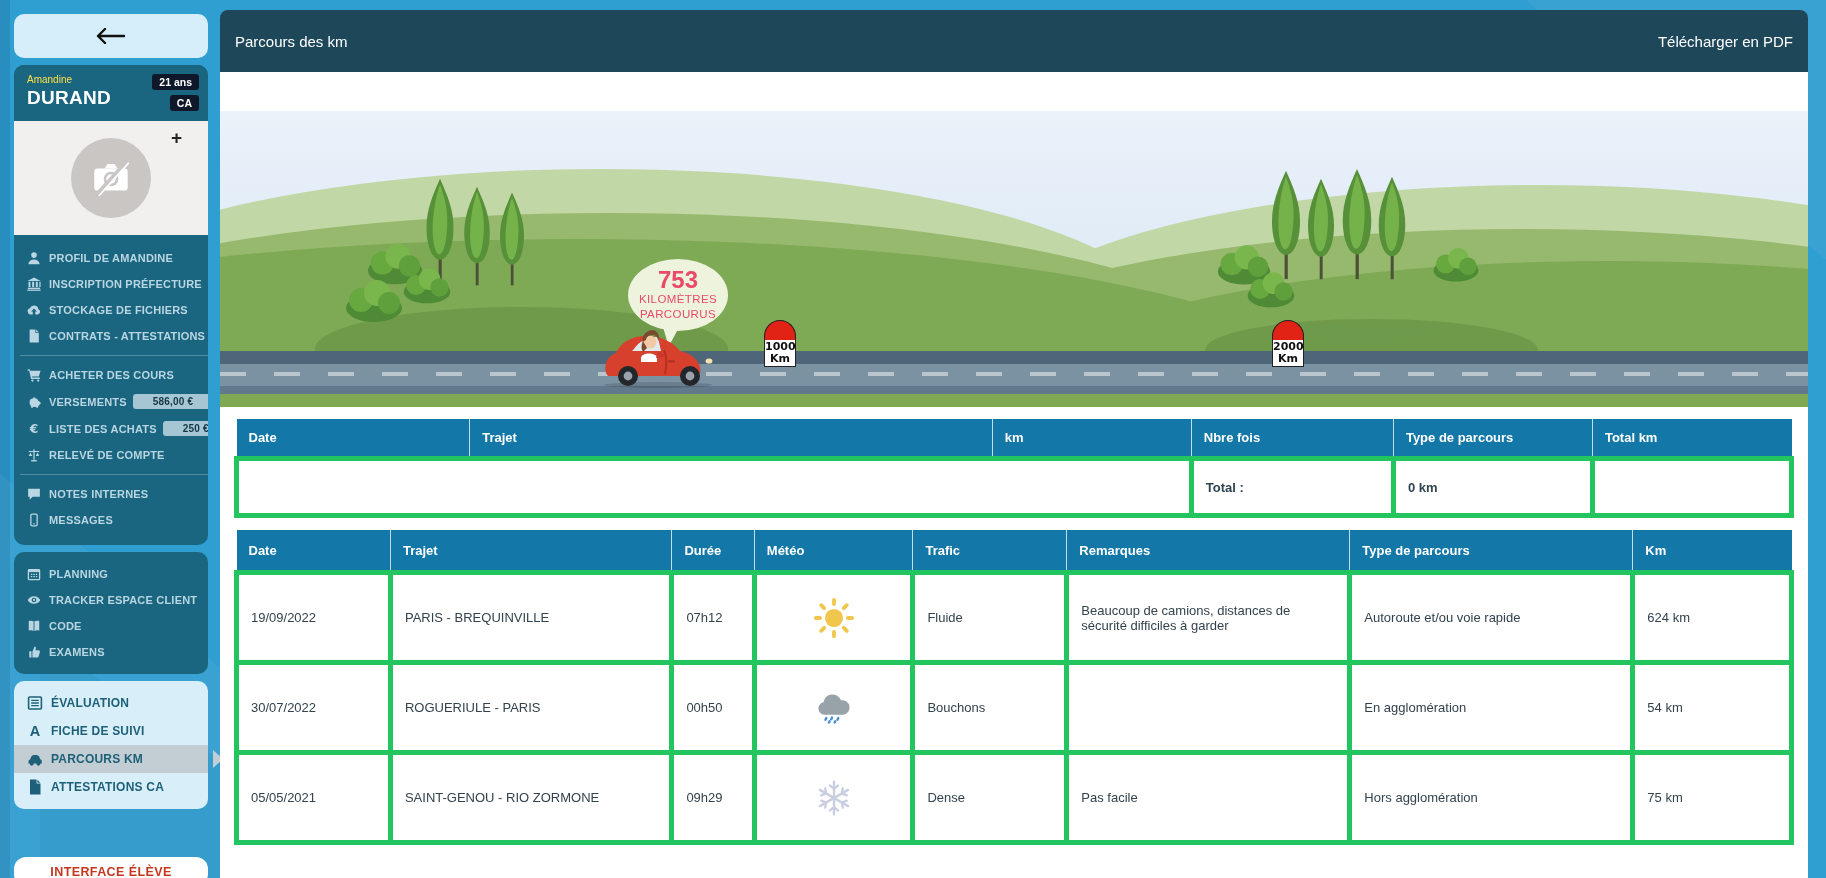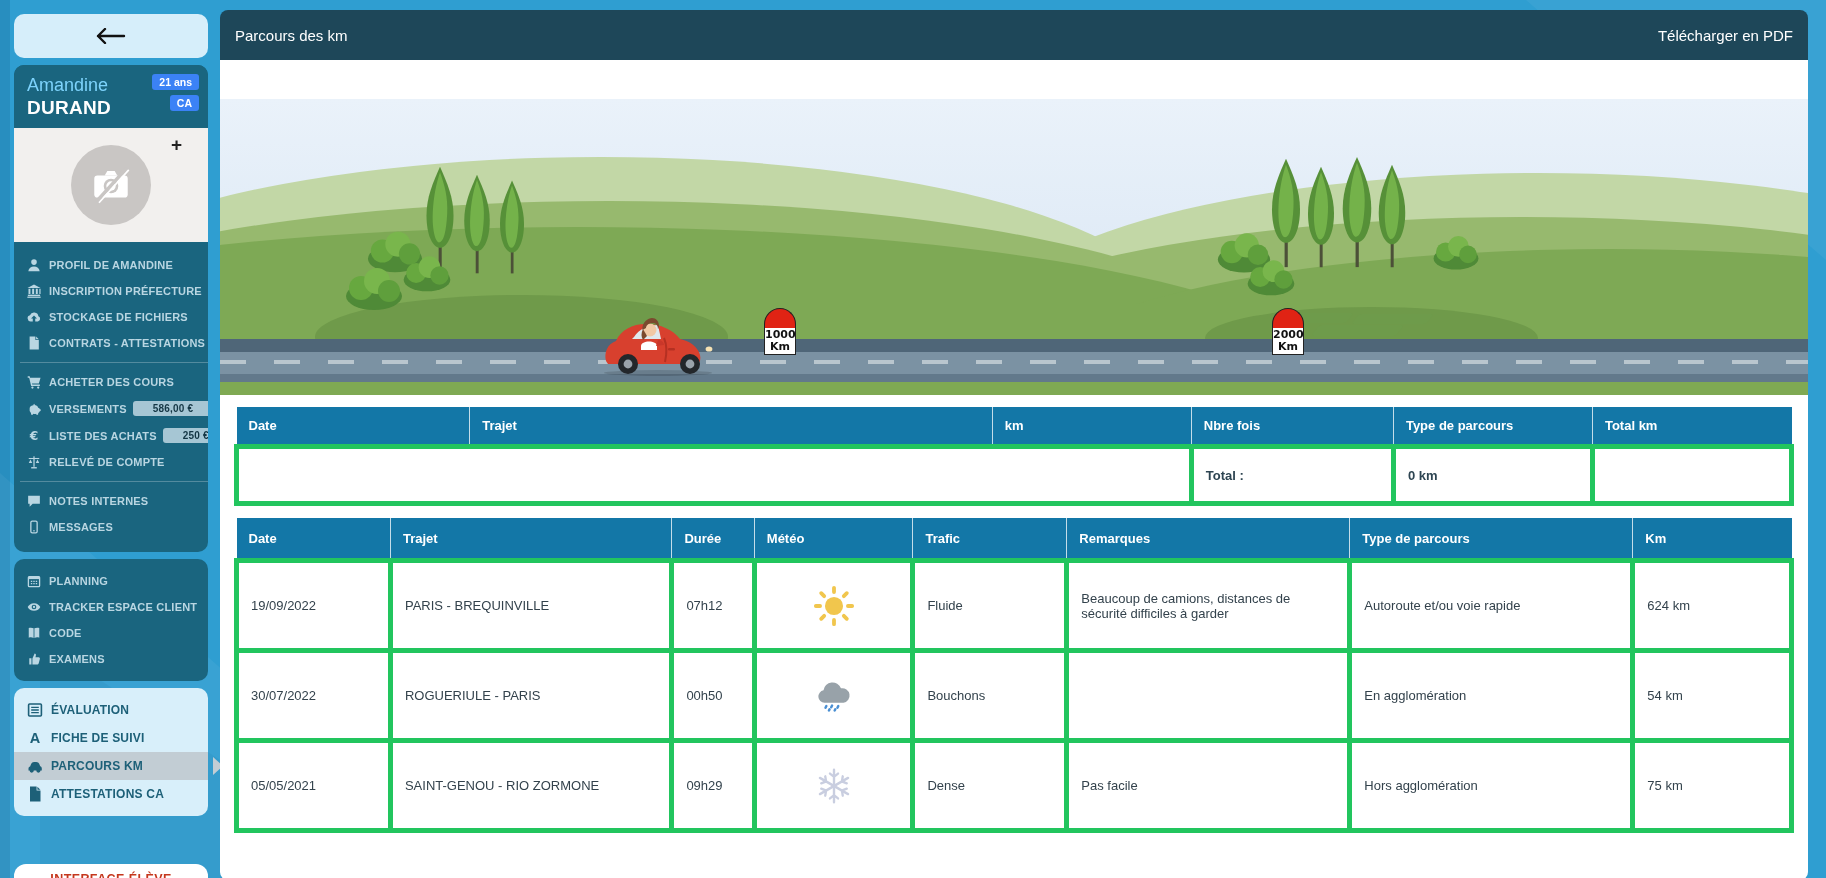--- a/index.html
+++ b/index.html
@@ -14,24 +14,24 @@
        background:rgba(255,255,255,.05);clip-path:polygon(100% 0,0 0,100% 100%);}
   .bg-deco .edge{position:absolute;left:0;top:0;bottom:0;width:10px;background:rgba(10,70,110,.18);}
 
   
   .sidebar{position:absolute;left:14px;top:14px;width:194px;}
   .panel{border-radius:10px;margin-bottom:7px;}
   .panel-back{background:#d6eefa;height:44px;display:flex;align-items:center;justify-content:center;cursor:pointer;}
   .panel-back svg{width:30px;height:16px;}
   .panel-main{background:#1a657f;overflow:hidden;}
   .name-hd{background:#1a657f;padding:9px 9px 10px 13px;display:flex;justify-content:space-between;}
-  .name-hd .nm1{color:#7dd3fc;font-size:18px;line-height:1.25;}
+  .name-hd .nm1{color:#fde047;font-size:10px;line-height:1.25;}
   .name-hd .nm2{color:#fff;font-size:19px;font-weight:bold;line-height:1.15;letter-spacing:.3px;}
   .name-badges{display:flex;flex-direction:column;align-items:flex-end;gap:5px;}
-  .nbadge{background:#3b82f6;color:#fff;font-size:10.5px;font-weight:bold;
+  .nbadge{background:#0f172a;color:#fff;font-size:10.5px;font-weight:bold;
           padding:2px 7px;border-radius:3px;white-space:nowrap;}
   .photo{background:#f2f0ee;height:114px;position:relative;display:flex;align-items:center;justify-content:center;}
   .avatar{width:80px;height:80px;border-radius:50%;background:#c9c6c4;display:flex;align-items:center;justify-content:center;}
   .avatar svg{width:46px;height:46px;}
   .add-photo{position:absolute;right:26px;top:6px;font-size:19px;font-weight:bold;color:#222;cursor:pointer;}
   .menu{padding:10px 0 12px 0;}
   .menu .item{display:flex;align-items:center;padding:6px 6px 6px 13px;cursor:pointer;position:relative;
         color:#b9d6e2;font-size:11px;font-weight:bold;letter-spacing:.2px;}
   .menu .item .mi{width:14px;height:14px;flex:0 0 14px;margin-right:8px;}
   .menu .item .lbl{white-space:nowrap;}
@@ -43,21 +43,21 @@
   .panel-light .item .mi{width:16px;height:16px;flex-basis:16px;}
   .panel-light .item.sel{background:#c2cdd4;}
   .panel-light .item.sel::after{content:"";position:absolute;right:-15px;top:50%;margin-top:-9px;
         border-top:9px solid transparent;border-bottom:9px solid transparent;border-left:10px solid #c2cdd4;}
   .panel-dark{background:#1a657f;padding:9px 0;}
   .btn-eleve{background:#fff;border-radius:12px;height:29px;display:flex;align-items:center;justify-content:center;
         color:#c5371d;font-weight:bold;font-size:12.5px;letter-spacing:.4px;cursor:pointer;margin-top:48px;}
 
   
   .main{position:absolute;left:220px;top:10px;width:1588px;}
-  .topbar{height:50px;background:#1e4759;border-radius:8px 8px 0 0;display:flex;
+  .topbar{height:62px;background:#1e4759;border-radius:8px 8px 0 0;display:flex;
         align-items:center;justify-content:space-between;padding:0 15px;box-sizing:border-box;}
   .topbar .t{color:#fff;font-size:15px;}
   .topbar .dl{color:#fff;font-size:15px;cursor:pointer;}
   .content{background:#fff;border-radius:0 0 8px 8px;min-height:820px;overflow:hidden;}
 
   
   .illu{position:relative;height:296px;margin-top:39px;overflow:hidden;
         background:linear-gradient(#eaf2fa 0%,#dfeaf6 55%,#d8e6f4 100%);}
   .h{position:absolute;border-radius:50%;}
   .hf{background:#c2d7a6;}
@@ -356,20 +356,25 @@
         <div class="dome"></div>
         <div class="plate"><span>1000</span><br>
           <span>Km</span></div>
       </div>
       <div class="sign" style="left:1052px;top:209px;">
         <div class="dome"></div>
         <div class="plate"><span>2000</span><br>
           <span>Km</span></div>
       </div>
 
+      <div class="bubble">
+        <div class="v">753</div>
+        <div class="l">KILOMÈTRES</div>
+        <div class="l">PARCOURUS</div>
+      </div>
 
       <svg class="car" viewBox="0 0 120 62">
         <ellipse cx="60" cy="58" rx="54" ry="3" fill="rgba(0,0,0,.14)"></ellipse>
         <path d="M8 46c-2-8 1-17 10-20 5-11 16-17 30-17 15 0 27 6 34 15 10 2 18 8 20 16 1 4 0 7-2 9H10z" fill="#d8402e"></path>
         <path d="M36 22c5-8 14-12 24-12l3 14H34z" fill="#dfe9ee"></path>
         <circle cx="52" cy="15" r="6.5" fill="#f1c9a5"></circle>
         <path d="M44.5 15c-1-8 6-12 9.5-12 4 0 7 3 7 8 0 2-1 3-1 3s0-6-5-6-7 3-7 5z" fill="#7b4a2e"></path>
         <path d="M45 14c-2 4-2 8 0 11l4-4z" fill="#7b4a2e"></path>
         <path d="M43 31c0-6 16-6 16 0v4H43z" fill="#fff"></path>
         <path d="M60 25c3 0 6 2 6 5l-8 1z" fill="#c9372a"></path>

